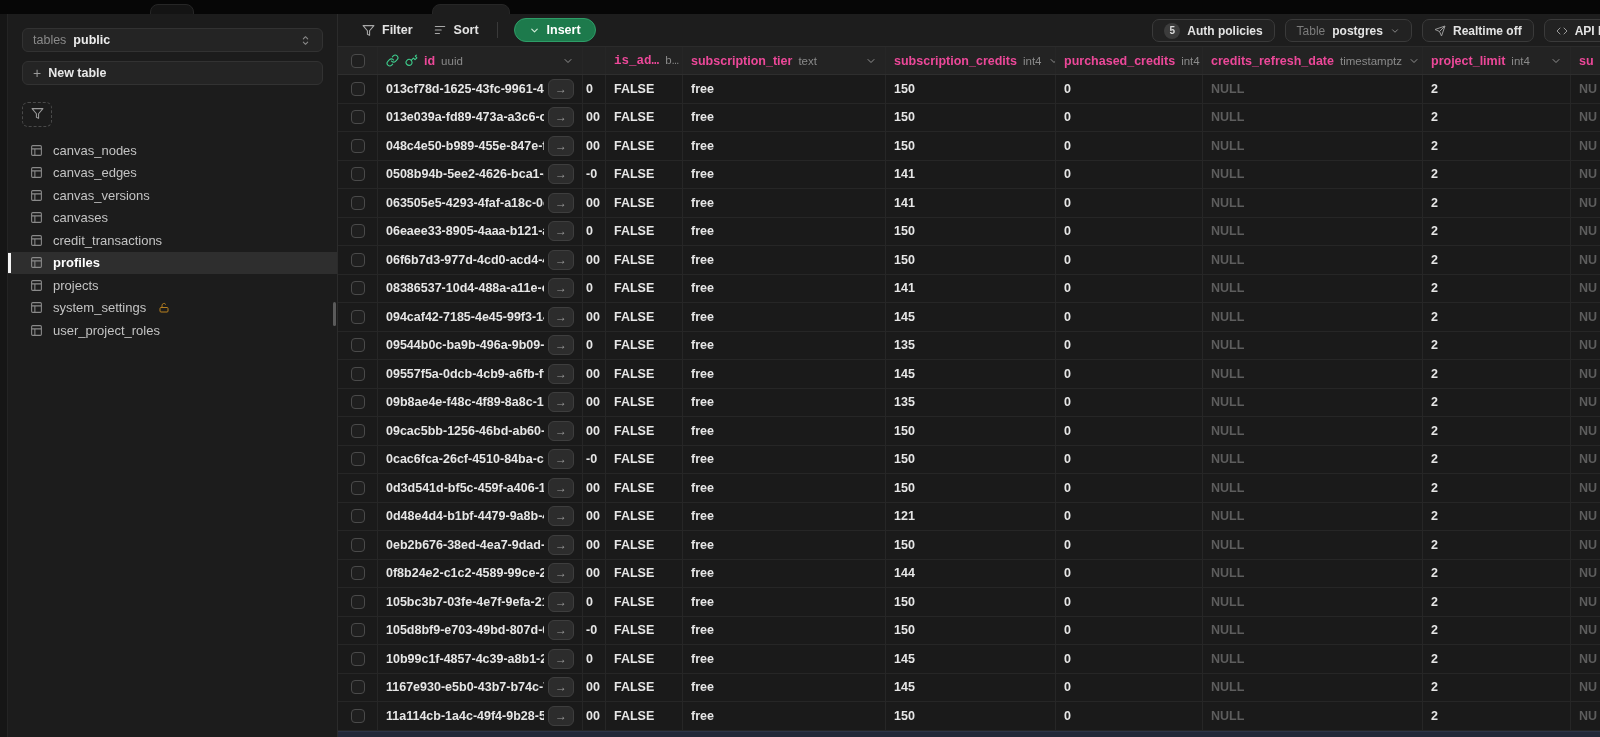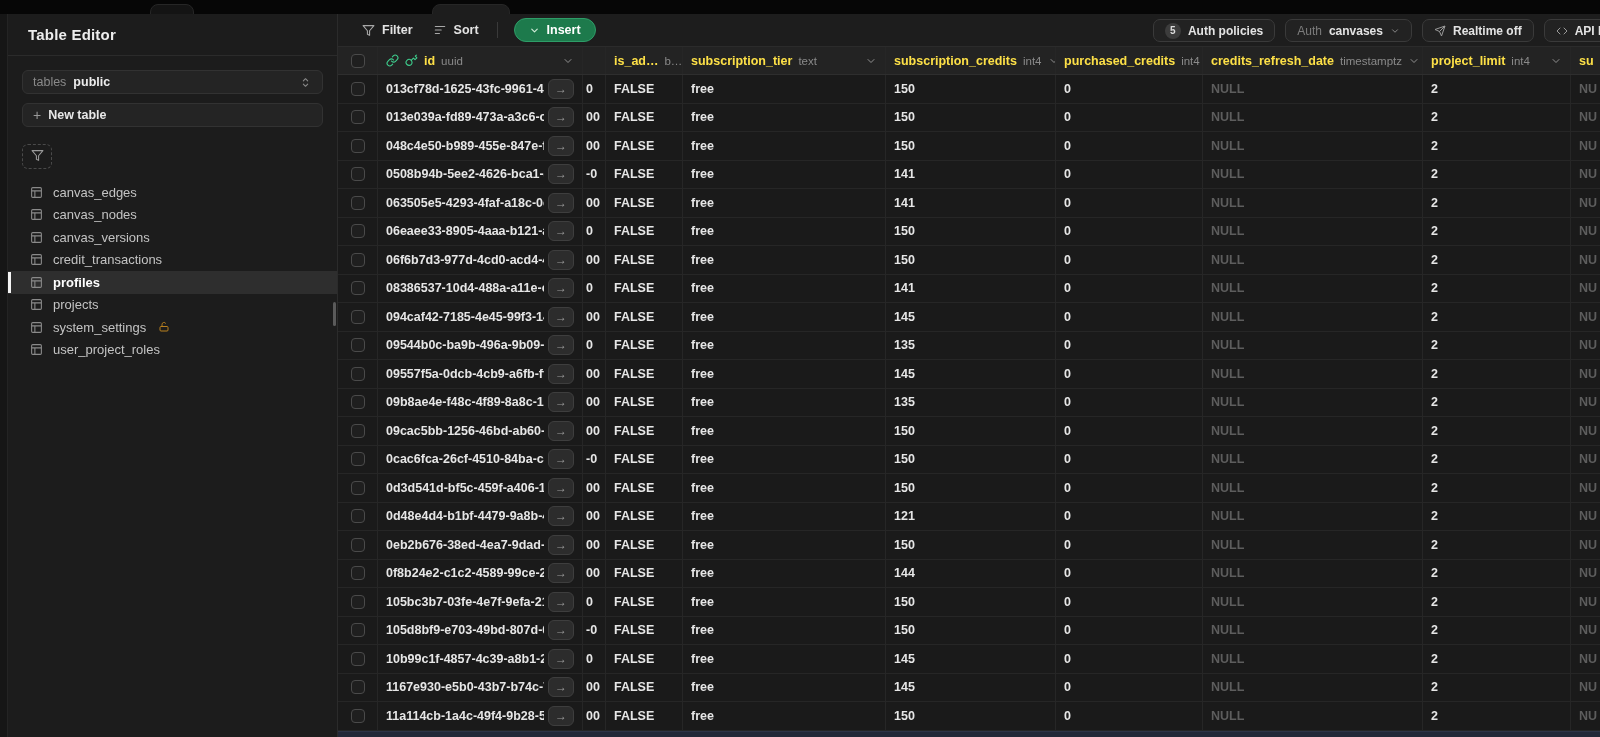--- a/index.html
+++ b/index.html
@@ -64,21 +64,21 @@
     font-weight:700; display:flex; align-items:center; justify-content:center; }
 
   
   .grid { position:absolute; top:33px; left:0; right:0; bottom:0; background:#1a1a1a; overflow:hidden; }
   .g-row { display:flex; height:28.5px; border-bottom:1px solid #262626; background:#1a1a1a; }
   .g-head { height:28px; background:#232323; border-bottom:1px solid #2e2e2e; }
   .g-cell { flex:none; display:flex; align-items:center; padding:0 8px; border-right:1px solid #262626;
     overflow:hidden; white-space:nowrap; color:#e6e6e6; font-size:12.5px; font-weight:700; }
   .g-cell.flex1 { flex:1; border-right:none; }
   .g-head .g-cell { gap:6px; }
-  .g-head .cname { color:#fde047; font-weight:700; }
+  .g-head .cname { color:#ec4899; font-weight:700; }
   .g-head .ctype { color:#8a8a8a; font-weight:400; font-size:11.5px; }
   .g-head .chev { margin-left:auto; color:#8f8f8f; display:flex; }
   .g-head .kic { color:#3ecf8e; display:flex; }
   .cb { width:14px; height:14px; border:1px solid #4a4a4a; border-radius:4px; background:#1f1f1f; cursor:pointer; }
   .cell-select { justify-content:flex-start; padding-left:13px; }
   .idtxt { flex:1; overflow:hidden; text-overflow:clip; }
   .expand-btn { flex:none; width:26px; height:20px; border:1px solid #3e3e3e; background:#2c2c2c; border-radius:6px;
     color:#9d9d9d; font-size:12px; display:flex; align-items:center; justify-content:center; cursor:pointer; margin-left:4px; }
   .nulltxt { color:#5d5d5d; font-weight:600; }
   .fragtxt { padding:0 3px; }
@@ -88,23 +88,20 @@
 <body>
 
 <div class="top-strip">
   <div class="tab-hint t1"></div>
   <div class="tab-hint t2"></div>
 </div>
 
 <div class="rail"></div>
 
 <aside class="sidebar">
-  <div class="sb-header">
-    <div class="sb-title">Table Editor</div>
-  </div>
   <div class="sb-body">
     <div class="ctrl">
       <span class="muted">tables</span>
       <b>public</b>
       <span class="right">
         <svg width="13" height="13" viewBox="0 0 24 24" fill="none" stroke="currentColor" stroke-width="2" stroke-linecap="round" stroke-linejoin="round">
             <path d="M8 15l4 4 4-4M8 9l4-4 4 4"></path>
           </svg>
       </span>
     </div>
@@ -122,39 +119,48 @@
       </div>
     </div>
     <nav class="table-list">
         <div class="t-item">
           <span class="ticon">
             <svg width="13" height="13" viewBox="0 0 24 24" fill="none" stroke="currentColor" stroke-width="2">
               <rect x="3" y="3" width="18" height="18" rx="2"></rect>
               <path d="M3 9h18M9 9v12"></path>
             </svg>
           </span>
-          <span>canvas_edges</span>
+          <span>canvas_nodes</span>
         </div>
         <div class="t-item">
           <span class="ticon">
             <svg width="13" height="13" viewBox="0 0 24 24" fill="none" stroke="currentColor" stroke-width="2">
               <rect x="3" y="3" width="18" height="18" rx="2"></rect>
               <path d="M3 9h18M9 9v12"></path>
             </svg>
           </span>
-          <span>canvas_nodes</span>
+          <span>canvas_edges</span>
         </div>
         <div class="t-item">
           <span class="ticon">
             <svg width="13" height="13" viewBox="0 0 24 24" fill="none" stroke="currentColor" stroke-width="2">
               <rect x="3" y="3" width="18" height="18" rx="2"></rect>
               <path d="M3 9h18M9 9v12"></path>
             </svg>
           </span>
           <span>canvas_versions</span>
+        </div>
+        <div class="t-item">
+          <span class="ticon">
+            <svg width="13" height="13" viewBox="0 0 24 24" fill="none" stroke="currentColor" stroke-width="2">
+              <rect x="3" y="3" width="18" height="18" rx="2"></rect>
+              <path d="M3 9h18M9 9v12"></path>
+            </svg>
+          </span>
+          <span>canvases</span>
         </div>
         <div class="t-item">
           <span class="ticon">
             <svg width="13" height="13" viewBox="0 0 24 24" fill="none" stroke="currentColor" stroke-width="2">
               <rect x="3" y="3" width="18" height="18" rx="2"></rect>
               <path d="M3 9h18M9 9v12"></path>
             </svg>
           </span>
           <span>credit_transactions</span>
         </div>
@@ -232,22 +238,22 @@
       </span>
       <span>Insert</span>
     </button>
 
     <div class="tb-right">
       <button class="pill">
         <span class="badge">5</span>
         <span>Auth policies</span>
       </button>
       <button class="pill">
-        <span class="muted">Auth</span>
-        <span>canvases</span>
+        <span class="muted">Table</span>
+        <span>postgres</span>
         <span class="ic">
           <svg width="10" height="10" viewBox="0 0 24 24" fill="none" stroke="currentColor" stroke-width="2" stroke-linecap="round" stroke-linejoin="round">
               <path d="M6 9l6 6 6-6"></path>
             </svg>
         </span>
       </button>
       <button class="pill">
         <span class="ic">
           <svg width="12" height="12" viewBox="0 0 24 24" fill="none" stroke="currentColor" stroke-width="2" stroke-linejoin="round">
               <path d="M22 2L11 13M22 2l-7 20-4-9-9-4 20-7z"></path>
@@ -287,21 +293,21 @@
           <span class="ctype">uuid</span>
           <span class="chev">
             <svg width="12" height="12" viewBox="0 0 24 24" fill="none" stroke="currentColor" stroke-width="2" stroke-linecap="round" stroke-linejoin="round">
               <path d="M6 9l6 6 6-6"></path>
             </svg>
           </span>
         </div>
         <div class="g-cell" style="width: 23px;">
           <span class="cname"></span>
         </div>
-        <div class="g-cell" style="width: 77px;">
+        <div class="g-cell" style="width: 77px; font-family: Liberation Mono, monospace;">
           <span class="cname">is_ad…</span>
           <span class="ctype">b…</span>
         </div>
         <div class="g-cell" style="width: 203px;">
           <span class="cname">subscription_tier</span>
           <span class="ctype">text</span>
           <span class="chev">
             <svg width="12" height="12" viewBox="0 0 24 24" fill="none" stroke="currentColor" stroke-width="2" stroke-linecap="round" stroke-linejoin="round">
               <path d="M6 9l6 6 6-6"></path>
             </svg>

